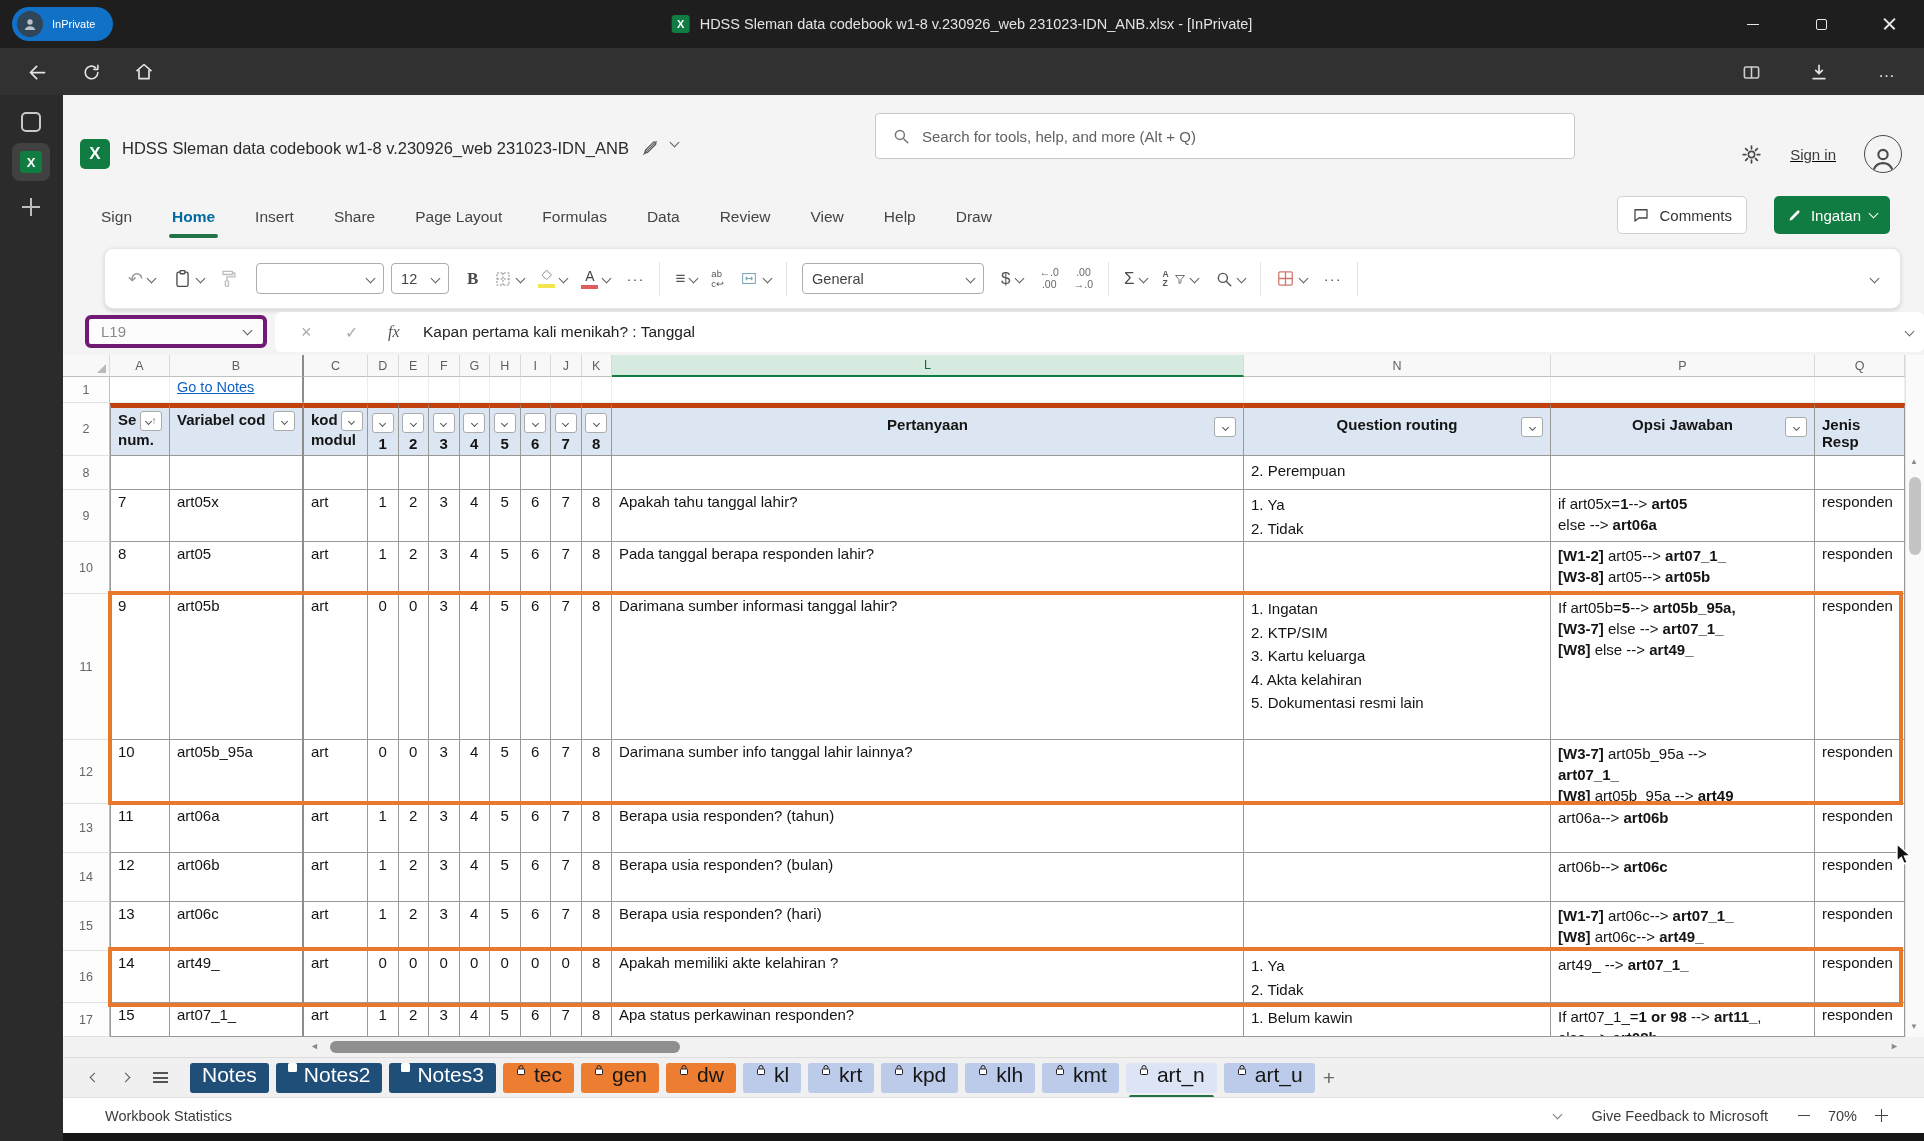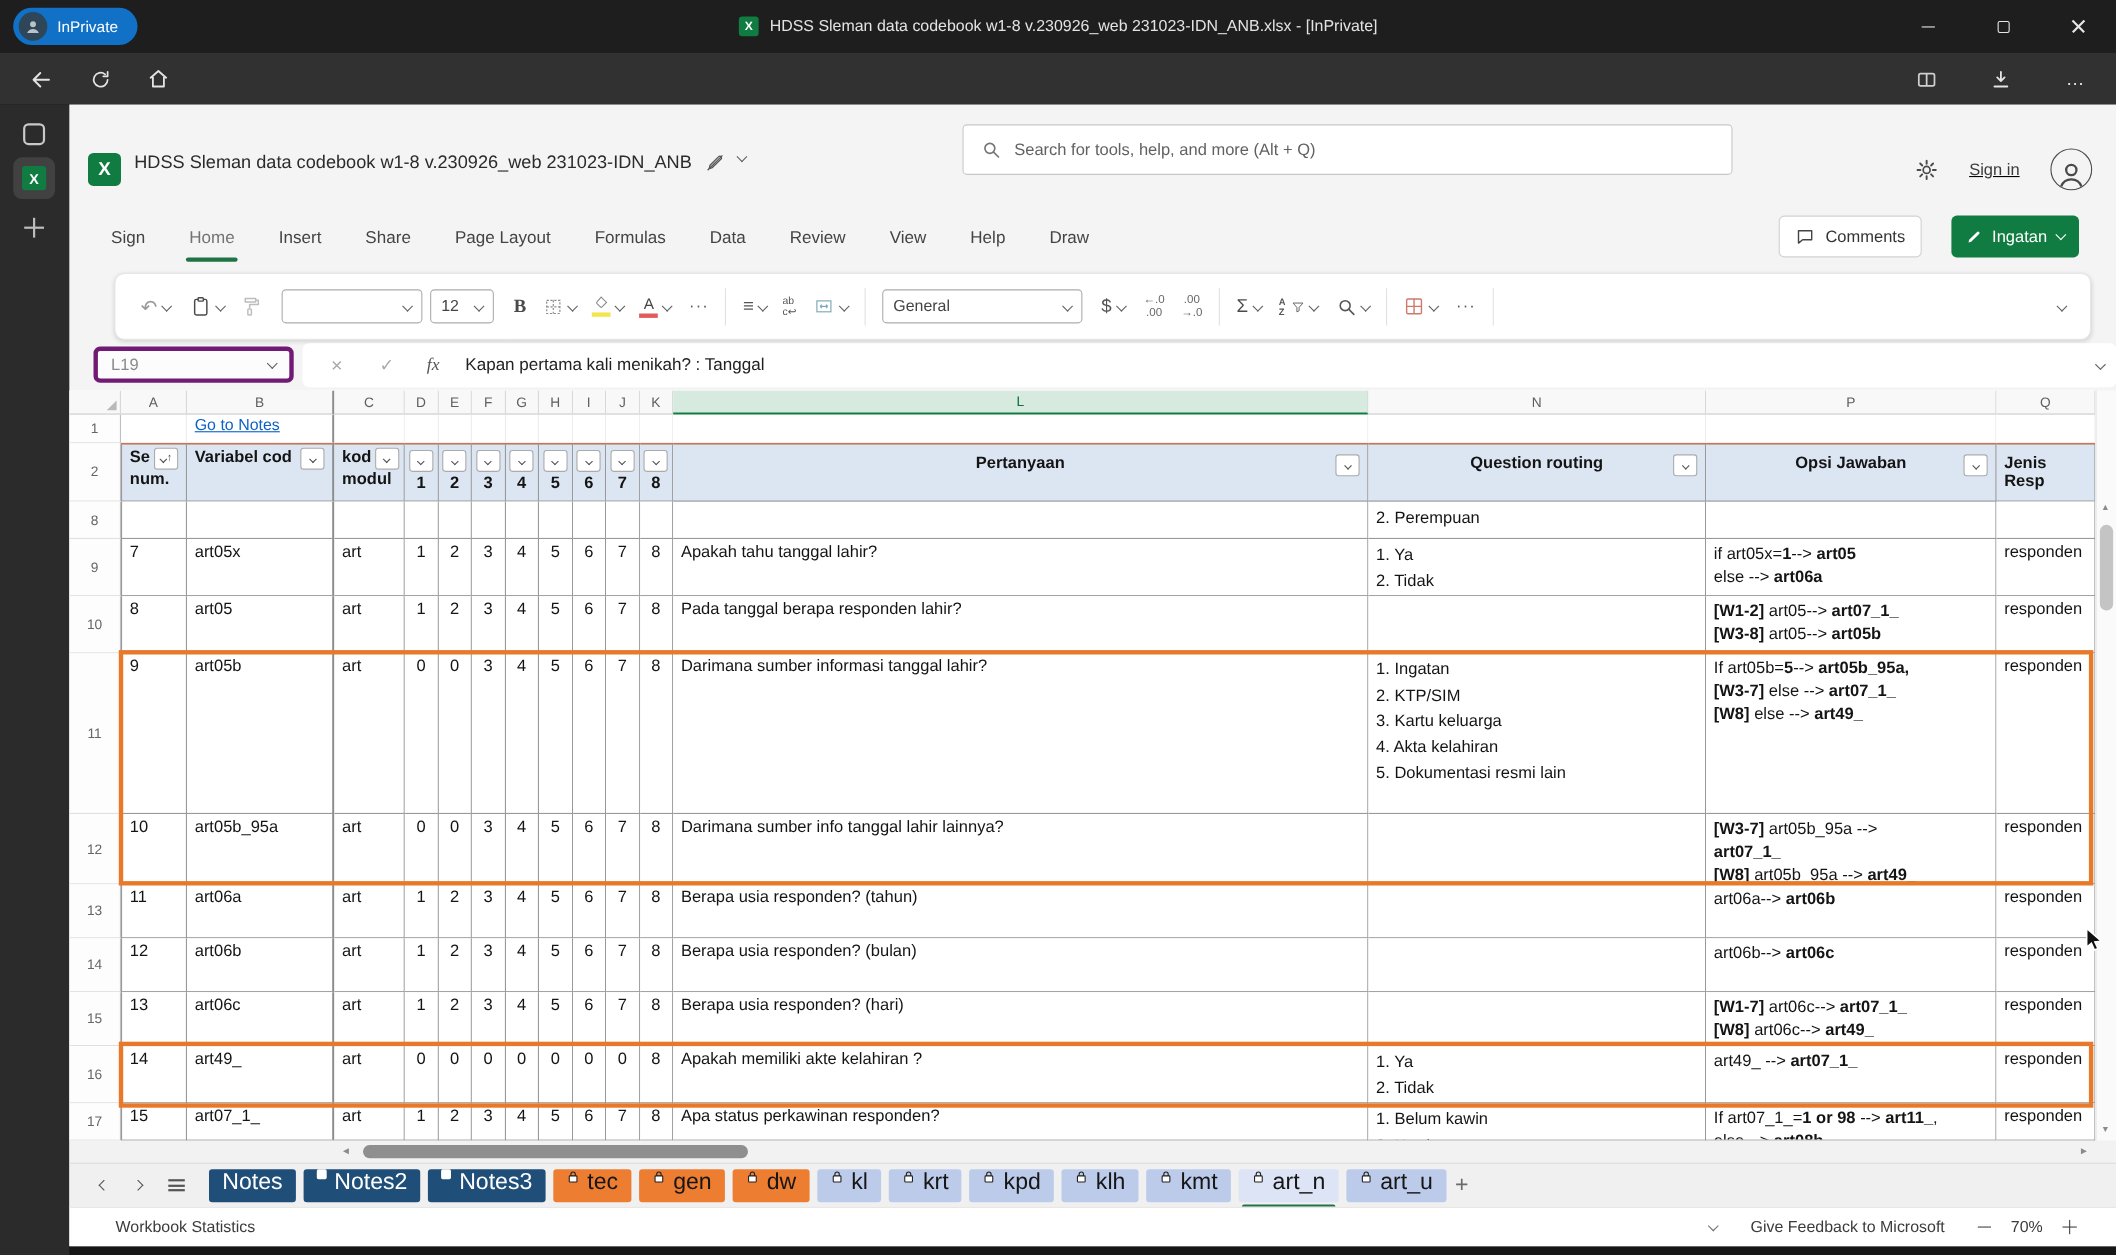--- a/index.html
+++ b/index.html
@@ -5,21 +5,21 @@
   * { box-sizing: border-box; margin:0; padding:0; }
   html,body { width:1924px; height:1141px; }
   body {
     position:relative; background:#161616; overflow:hidden;
     font-family:"Liberation Sans", sans-serif;
     -webkit-font-smoothing:antialiased;
   }
   
   .titlebar{position:absolute;left:0;top:0;width:1924px;height:48px;background:#1E1E1E;}
   .inprivate{position:absolute;left:12px;top:7px;height:34px;border-radius:17px;background:#1071C7;
-    display:flex;align-items:center;gap:9px;padding:0 18px 0 5px;color:#fff;font-size:14px;}
+    display:flex;align-items:center;gap:9px;padding:0 18px 0 5px;color:#fff;font-size:11px;}
   .ip-av{width:26px;height:26px;border-radius:50%;background:#2E4657;display:flex;align-items:center;justify-content:center;}
   .tabtitle{position:absolute;left:50%;transform:translateX(-50%);top:0;height:48px;display:flex;align-items:center;gap:10px;color:#E3E3E3;font-size:14.5px;white-space:nowrap;}
   .xl-logo{display:inline-flex;align-items:center;justify-content:center;background:#107C41;color:#fff;border-radius:3px;font-weight:bold;}
   .xl-logo::before{content:"X";}
   .xl-sm{width:18px;height:18px;font-size:11px;}
   .xl-md{width:30px;height:30px;font-size:17px;border-radius:5px;}
   .winbtns{position:absolute;right:12px;top:0;height:48px;display:flex;align-items:center;gap:22px;}
   .winbtn{width:46px;height:40px;display:flex;align-items:center;justify-content:center;color:#E6E6E6;}
   .ic-min{width:12px;height:0;border-top:1.6px solid #E6E6E6;display:inline-block;}
   .ic-restore{width:11px;height:11px;border:1.5px solid #E6E6E6;border-radius:2px;display:inline-block;}
@@ -53,21 +53,21 @@
   .chev.gray{color:#5f5f5f;}
   .searchbox{position:absolute;left:812px;top:18px;width:700px;height:46px;background:#fff;border:1px solid #C8C8C8;border-radius:4px;
     display:flex;align-items:center;gap:12px;padding:0 16px;color:#616161;font-size:15px;}
   .hdr-right{position:absolute;right:22px;top:40px;display:flex;align-items:center;gap:28px;text-decoration:underline;}
   .signin{font-size:15px;color:#3b3b3b;}
   .avatar{width:38px;height:38px;border-radius:50%;border:1.6px solid #4A4A4A;display:flex;align-items:flex-end;justify-content:center;overflow:hidden;}
   
   .menurow{position:absolute;left:0;top:90px;width:100%;height:63px;}
   .menuitems{position:absolute;left:37px;top:0;height:63px;display:flex;align-items:center;gap:38px;}
   .menu-item{font-size:15.5px;color:#444;position:relative;padding:4px 1px;cursor:default;}
-  .menu-item.active{color:#737373;font-weight:normal;text-align:center;}
+  .menu-item.active{color:#0369a1;font-weight:bold;text-align:center;}
   .menu-item.active::after{content:"";position:absolute;left:-2px;right:-2px;bottom:-8px;height:3.5px;background:#217346;border-radius:2px;}
   .comments-btn{position:absolute;right:177px;top:11px;height:38px;border:1px solid #D1D1D1;background:#fff;border-radius:5px;
     display:flex;align-items:center;gap:9px;padding:0 14px;font-size:15px;color:#333;}
   .viewing-btn{position:absolute;right:34px;top:11px;height:38px;background:#107C41;border-radius:5px;
     display:flex;align-items:center;gap:9px;padding:0 13px;font-size:15px;color:#fff;}
   
   .ribbon{position:absolute;left:41px;top:153px;width:1797px;height:61px;background:#fff;border:1px solid #E6E6E6;border-radius:9px;
     box-shadow:0 1.5px 4px rgba(0,0,0,.13);display:flex;align-items:center;padding:0 14px;color:#4a4a4a;}
   .rgrp{display:flex;align-items:center;gap:7px;padding:0 9px;}
   .rdiv{width:1px;height:34px;background:#E2E2E2;margin:0 6px;}
@@ -107,21 +107,21 @@
   .hcell{background:#F8F8F8;color:#5F5F5F;font-size:12.5px;display:flex;align-items:center;justify-content:center;
     border-right:1px solid #D8D8D8;border-bottom:1px solid #BFBFBF;}
   .hcell.selcol{background:#D7EADF;color:#0E6B3A;border-bottom:2px solid #107C41;}
   .corner{justify-content:flex-end;align-items:flex-end;padding:3px;}
   .corner-tri{width:0;height:0;border-left:9px solid transparent;border-bottom:9px solid #B9B9B9;}
   .gut{background:#FDFDFD;color:#666;font-size:12.5px;display:flex;align-items:center;justify-content:center;
     border-right:1px solid #BFBFBF;border-bottom:1px solid #E0E0E0;}
   .r1cell{background:#fff;border-right:1px solid #EDEDED;border-bottom:1px solid #EDEDED;font-size:14.5px;padding:2px 7px;}
   .gtn{color:#0F62C5;text-decoration:underline;cursor:pointer;font-size:14.5px;}
   .tcell{background:#fff;border-right:1px solid #999;border-bottom:1px solid #999;font-size:15px;color:#141414;padding:3px 7px;}
-  .tcell.top{border-top:1px solid #c2410c;}
+  .tcell.top{border-top:5px solid #c2410c;}
   .tcell.lft{border-left:1px solid #999;}
   .colB{border-right:2px solid #8C8C8C !important;}
   .hdrc{background:#DCE6F2 !important;font-weight:bold;}
   .wv{text-align:center;padding:3px 1px;}
   .wvh{display:flex;flex-direction:column;align-items:center;gap:2px;padding-top:5px;}
   .ctrh{position:relative;text-align:center;padding-top:8px;}
   .ctrh .fbtn{position:absolute;right:7px;top:9px;}
   .fbtn{width:22px;height:20px;background:#fff;border:1px solid #ABABAB;border-radius:3px;
     display:inline-flex;align-items:center;justify-content:center;gap:1px;color:#555;flex:none;}
   .fbtn .chev{width:5px;height:5px;}

